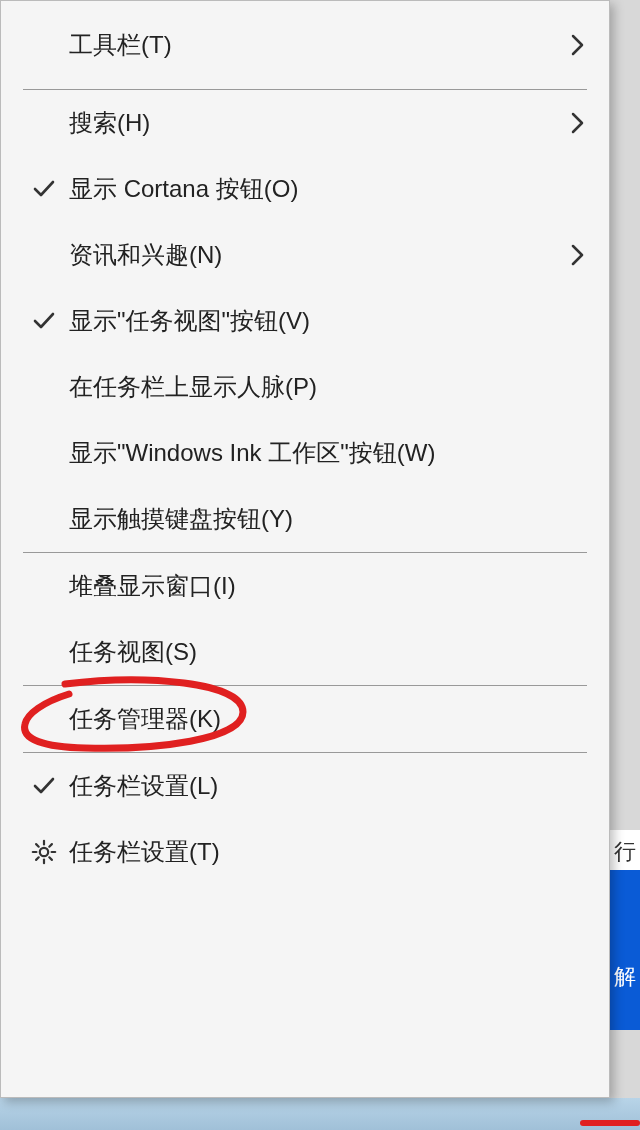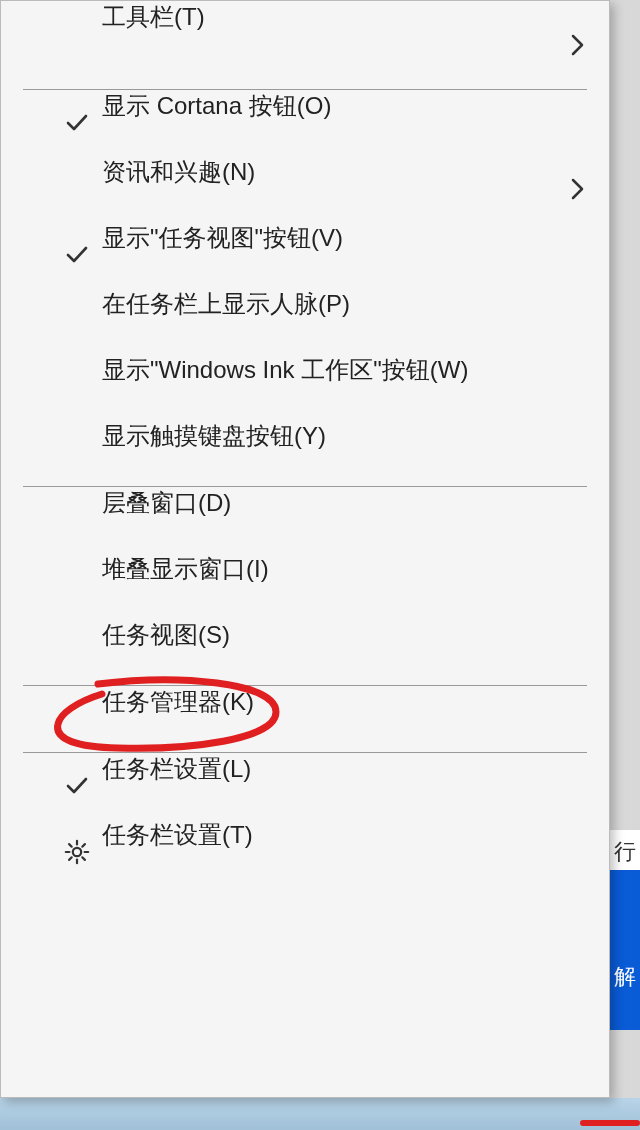--- a/index.html
+++ b/index.html
@@ -16,25 +16,25 @@
       top: 0;
       left: 0;
       width: 610px;
       height: 1098px;
       background: #f5f5f5;
       border: 1px solid #bbb;
       box-shadow: 4px 4px 10px rgba(0,0,0,0.25);
     }
     .menu-item {
       display: flex;
+      align-items: center;
       height: 66px;
       padding: 0 18px 0 22px;
       cursor: default;
       position: relative;
-      margin-left: 33px;
     }
     .menu-item.first { height: 88px; }
     .icon-slot {
       width: 42px;
       display: flex;
       justify-content: center;
       align-items: center;
       flex-shrink: 0;
     }
     .menu-label {
@@ -128,20 +128,29 @@
     <span class="menu-label">工具栏(T)</span>
     <span class="chevron">
       <svg width="14" height="22" viewBox="0 0 14 22">
           <path d="M2 2 L11 11 L2 20" stroke="#333" stroke-width="2.5" fill="none" stroke-linecap="round" stroke-linejoin="round"></path>
         </svg>
     </span>
   </div>
   <div class="separator"></div>
 
   <div class="menu-item">
+    <span class="icon-slot"></span>
+    <span class="menu-label">搜索(H)</span>
+    <span class="chevron">
+      <svg width="14" height="22" viewBox="0 0 14 22">
+          <path d="M2 2 L11 11 L2 20" stroke="#333" stroke-width="2.5" fill="none" stroke-linecap="round" stroke-linejoin="round"></path>
+        </svg>
+    </span>
+  </div>
+  <div class="menu-item">
     <span class="icon-slot check">
       <svg width="24" height="20" viewBox="0 0 24 20">
           <path d="M3 10 L9 16 L21 3" stroke="#333" stroke-width="2.6" fill="none" stroke-linecap="round" stroke-linejoin="round"></path>
         </svg>
     </span>
     <span class="menu-label">显示 Cortana 按钮(O)</span>
   </div>
   <div class="menu-item">
     <span class="icon-slot"></span>
     <span class="menu-label">资讯和兴趣(N)</span>
@@ -166,24 +175,20 @@
   <div class="menu-item">
     <span class="icon-slot"></span>
     <span class="menu-label">显示"Windows Ink 工作区"按钮(W)</span>
   </div>
   <div class="menu-item">
     <span class="icon-slot"></span>
     <span class="menu-label">显示触摸键盘按钮(Y)</span>
   </div>
   <div class="separator"></div>
 
-  <div class="menu-item">
-    <span class="icon-slot"></span>
-    <span class="menu-label">层叠窗口(D)</span>
-  </div>
   <div class="menu-item">
     <span class="icon-slot"></span>
     <span class="menu-label">堆叠显示窗口(I)</span>
   </div>
   <div class="menu-item">
     <span class="icon-slot"></span>
     <span class="menu-label">任务视图(S)</span>
   </div>
   <div class="separator"></div>
 

